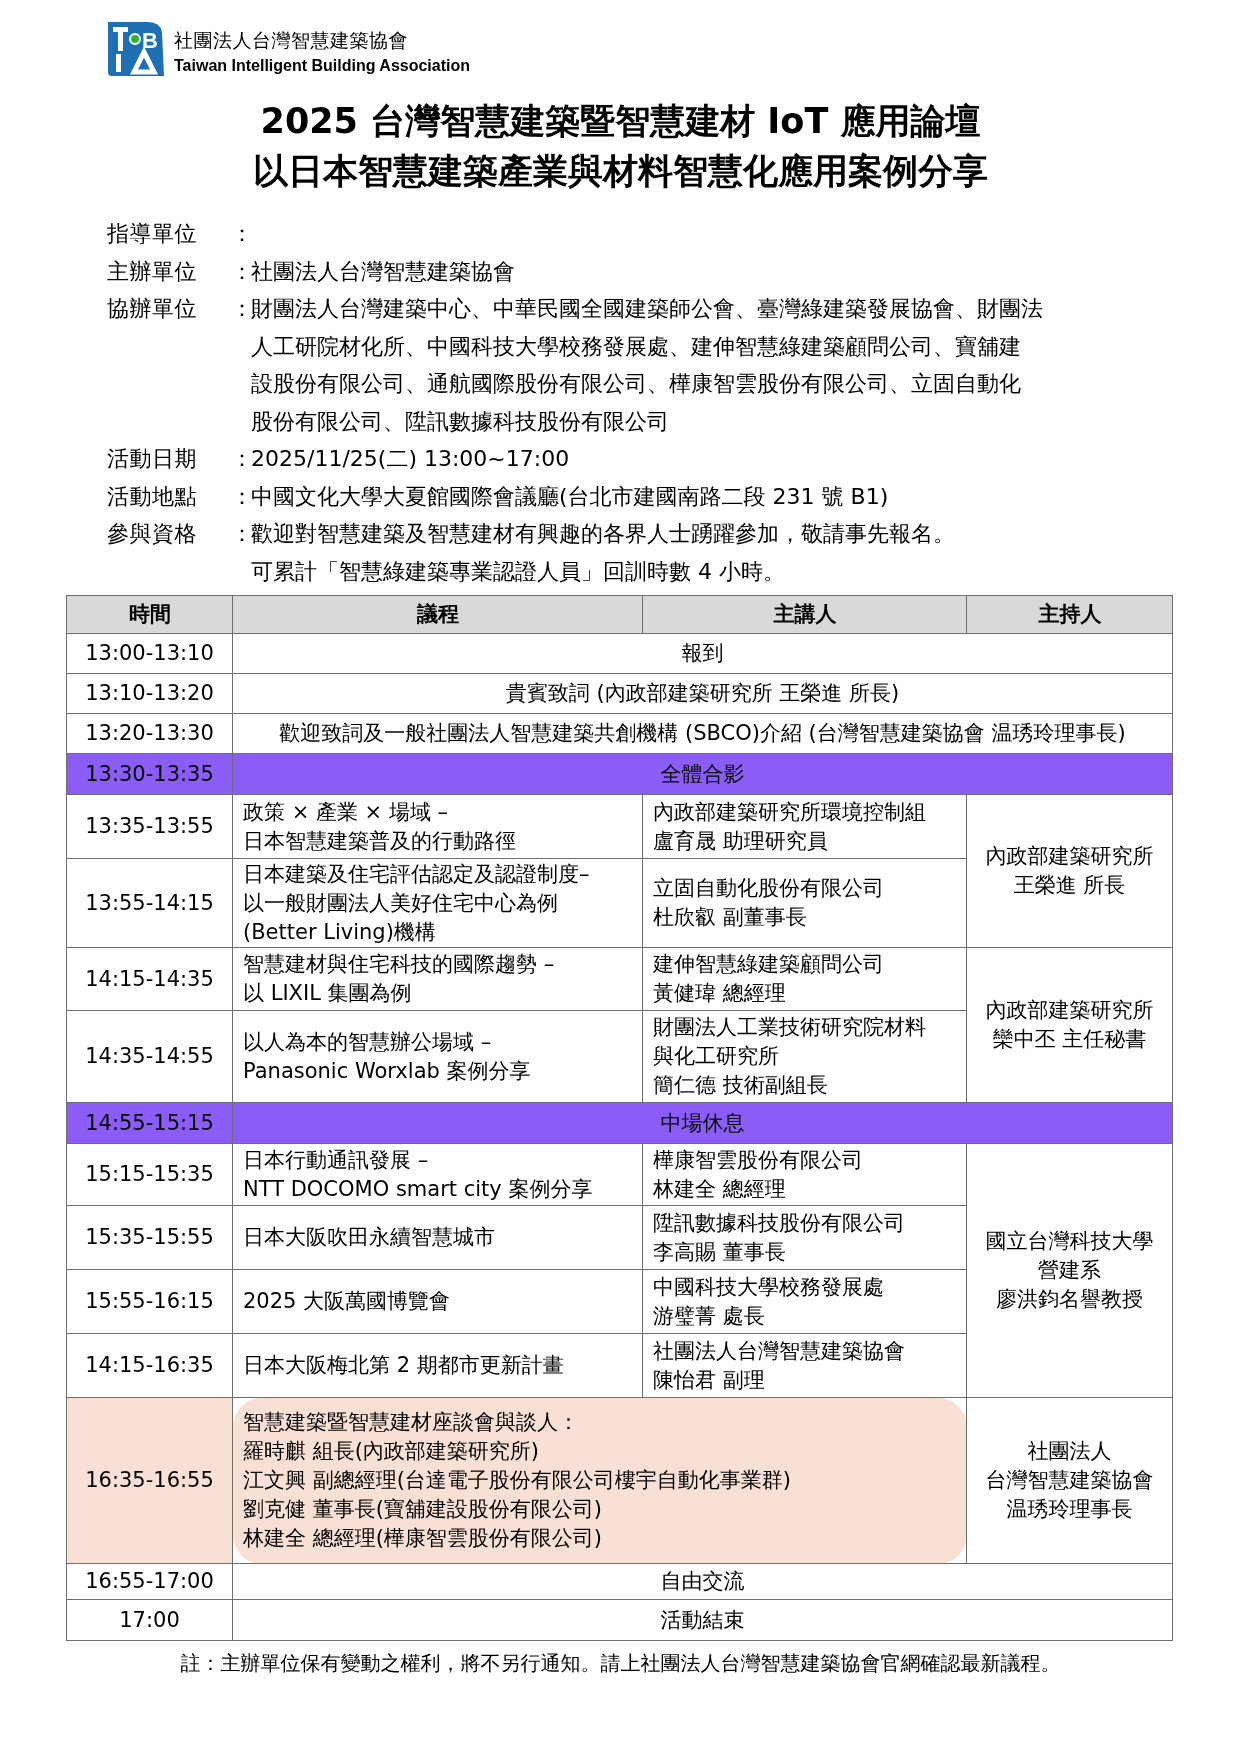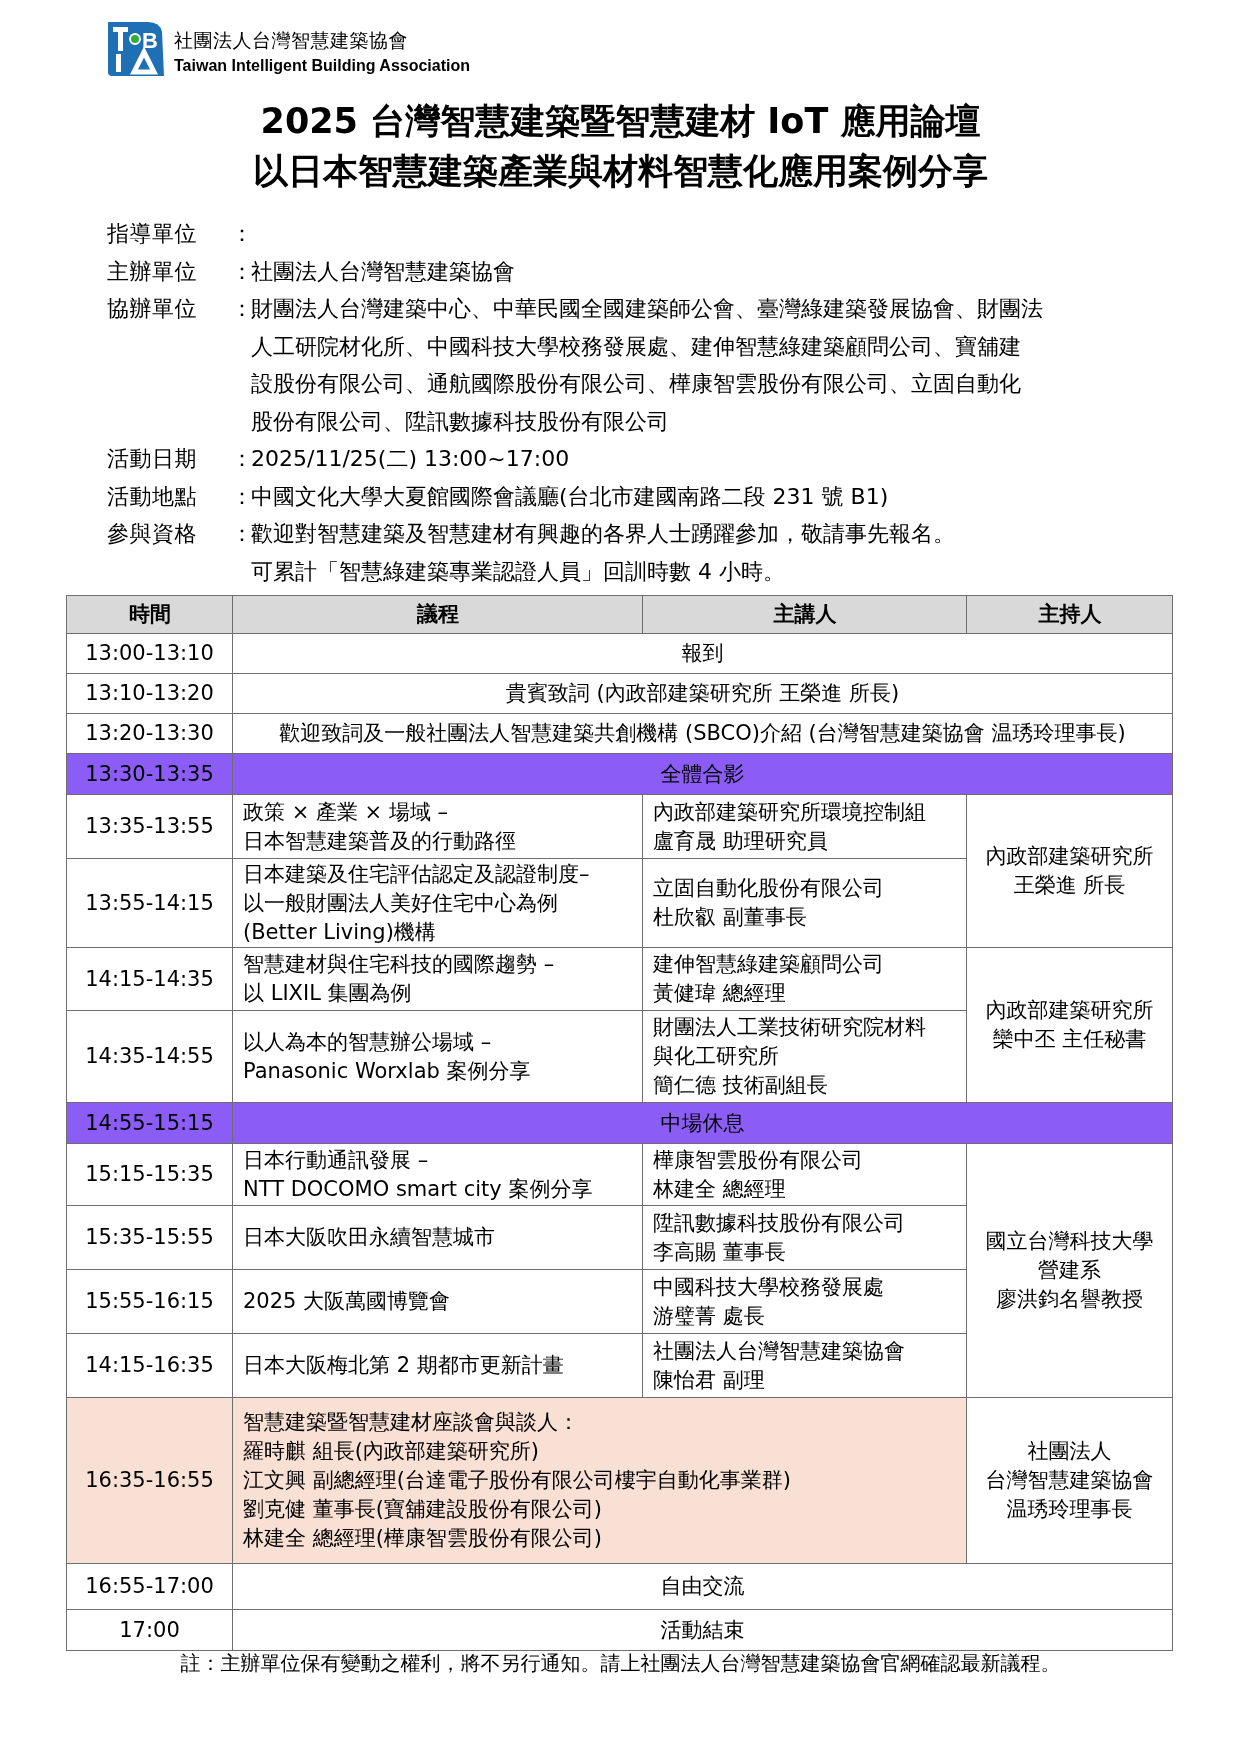--- a/index.html
+++ b/index.html
@@ -247,35 +247,35 @@
       <td class="t">14:15-16:35</td>
       <td>日本大阪梅北第 2 期都市更新計畫</td>
       <td class="line-block">
         <span>社團法人台灣智慧建築協會</span>
         <span>陳怡君 副理</span>
       </td>
     </tr>
 
     <tr style="height:166px">
       <td class="t peach">16:35-16:55</td>
-      <td colspan="2" class="peach line-block" style="white-space:nowrap;">
+      <td colspan="2" class="peach line-block" style="white-space:nowrap;border-radius:29px;">
         <span>智慧建築暨智慧建材座談會與談人：</span>
         <span>羅時麒 組長(內政部建築研究所)</span>
         <span>江文興 副總經理(台達電子股份有限公司樓宇自動化事業群)</span>
         <span>劉克健 董事長(寶舖建設股份有限公司)</span>
         <span>林建全 總經理(樺康智雲股份有限公司)</span>
       </td>
       <td class="host line-block">
         <span>社團法人</span>
         <span>台灣智慧建築協會</span>
         <span>温琇玲理事長</span>
       </td>
     </tr>
 
-    <tr style="height:46px">
+    <tr style="height:36px">
       <td class="t">16:55-17:00</td>
       <td colspan="3" class="c">自由交流</td>
     </tr>
     <tr style="height:41px">
       <td class="t">17:00</td>
       <td colspan="3" class="c">活動結束</td>
     </tr>
   </tbody>
 </table>
 

